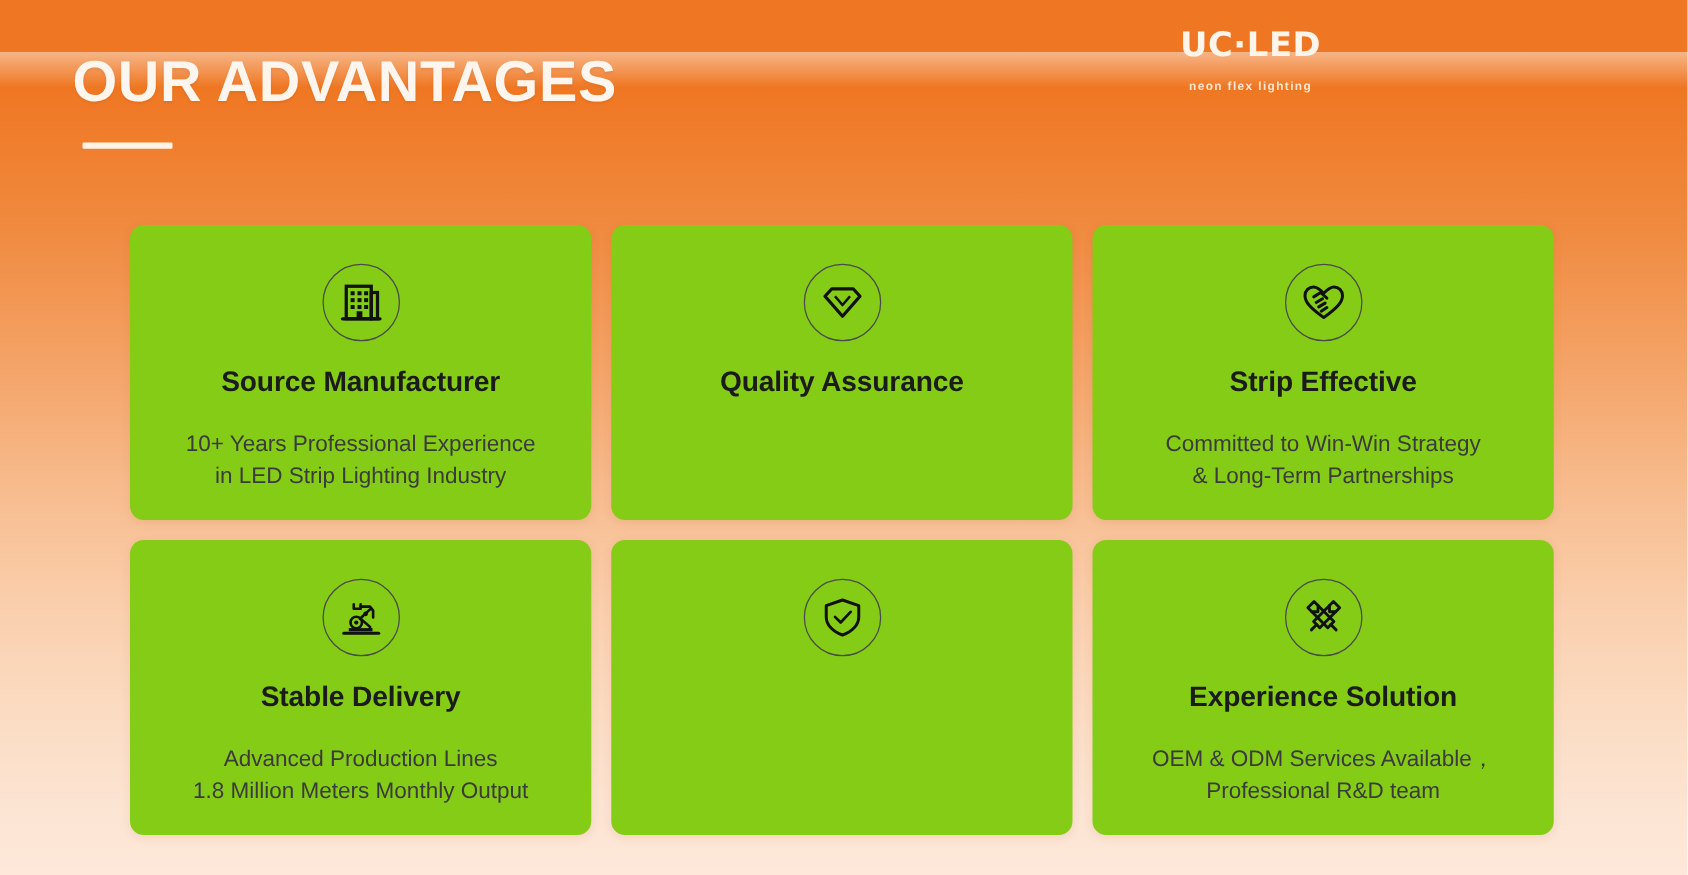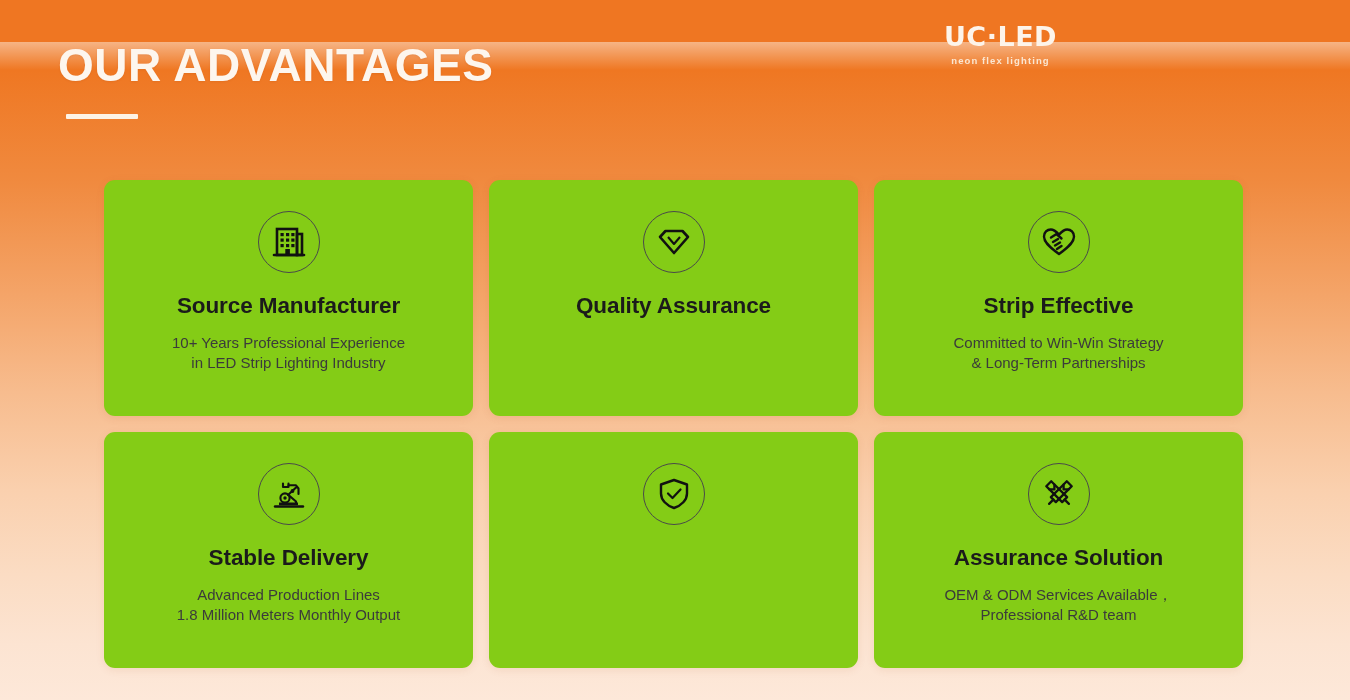--- a/index.html
+++ b/index.html
@@ -47,21 +47,21 @@
   .logo { position:absolute; right:33px; top:23px; text-align:center; }
   .logo-main {
     font-size:27px;
     font-weight:bold;
     letter-spacing:0.5px;
     color:#fdf4ea;
     line-height:1;
     font-family:"DejaVu Sans", sans-serif;
   }
   .logo-sub {
-    margin-top:6px;
+    margin-top:15px;
     font-size:9.5px;
     font-weight:bold;
     letter-spacing:1.1px;
     color:#fbe7d2;
     line-height:1;
   }
 
   
   .cards {
     position:absolute;
@@ -95,22 +95,22 @@
   .card-title {
     margin-top:21px;
     font-size:22.5px;
     font-weight:bold;
     color:#1b1b1b;
     letter-spacing:-0.1px;
     text-align:center;
     line-height:1.1;
   }
   .card-desc {
-    margin-top:14px;
-    font-size:15px;
+    margin-top:24px;
+    font-size:18px;
     color:#3b3b3b;
     text-align:center;
     line-height:1.38;
     padding:0 14px;
     white-space:pre-line;
   }
 </style>
 </head>
 <body>
 
@@ -210,18 +210,18 @@
           <path d="M15.5 9 L15.5 27 L22.5 27 L22.5 9"></path>
           <line x1="19" y1="27" x2="19" y2="33"></line>
         </g>
         <g transform="rotate(-45 19 19)">
           <path d="M15.5 4.5 L22.5 4.5 L22.5 9 L19 12.5 L15.5 9 Z"></path>
           <path d="M15.5 9 L15.5 27 L22.5 27 L22.5 9"></path>
           <line x1="19" y1="27" x2="19" y2="33"></line>
         </g>
       </svg>
     </div>
-    <div class="card-title">Assurance Solution</div>
+    <div class="card-title">Experience Solution</div>
     <div class="card-desc">OEM &amp; ODM Services Available，
 Professional R&amp;D team</div>
   </div>
 
 </div>
 
 </body></html>

